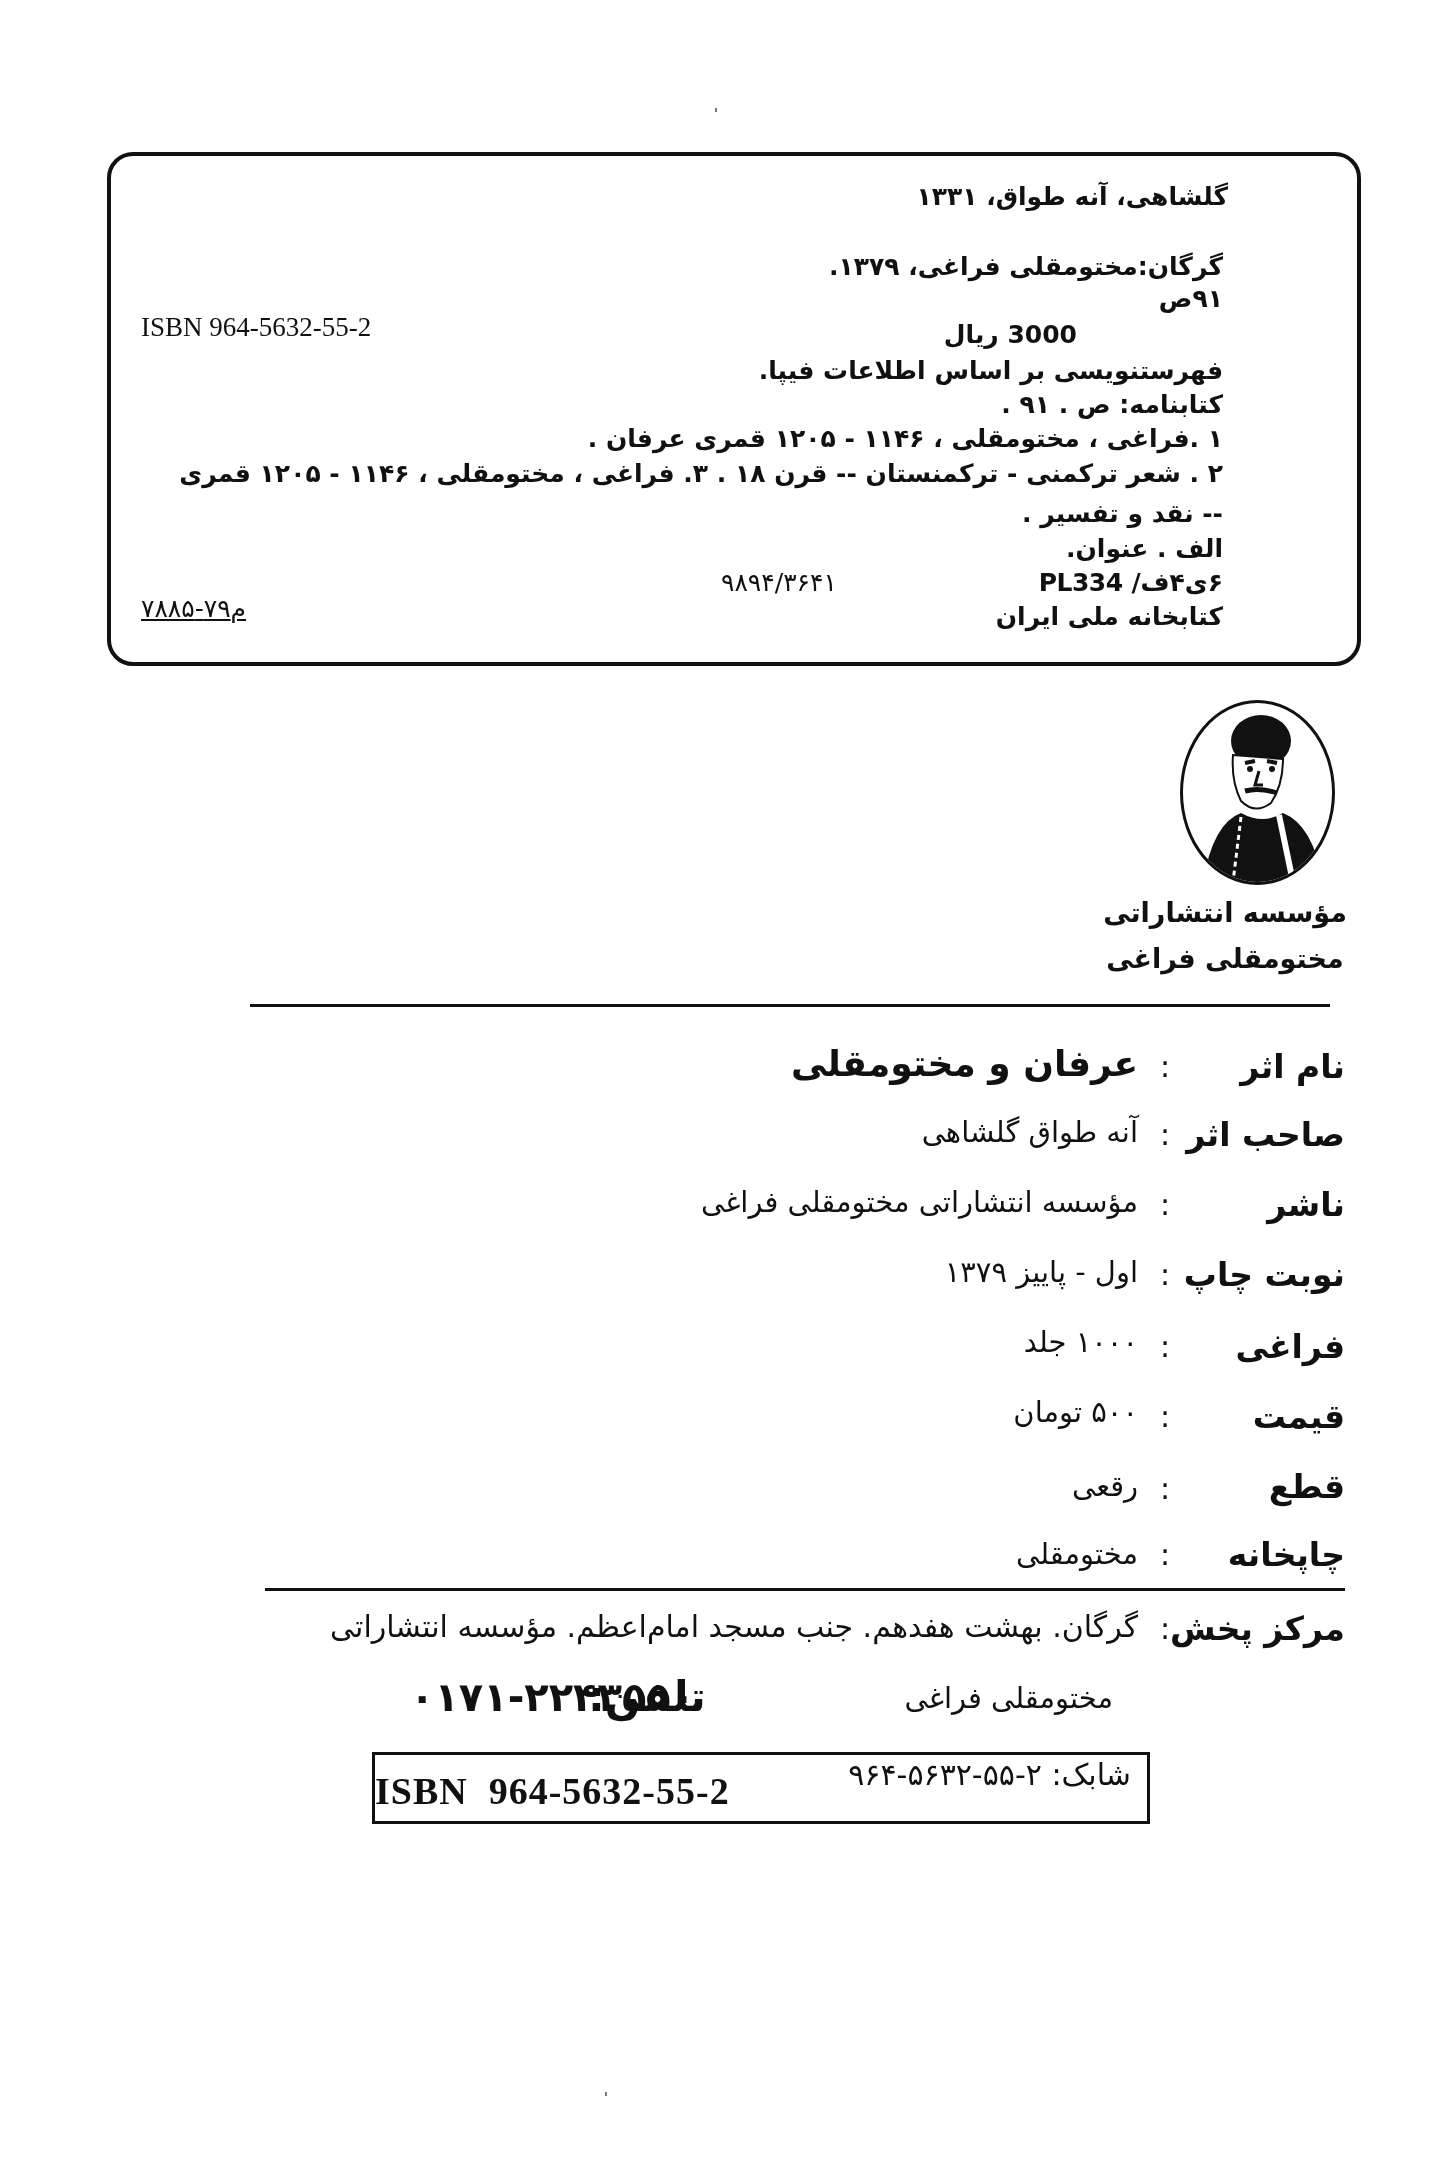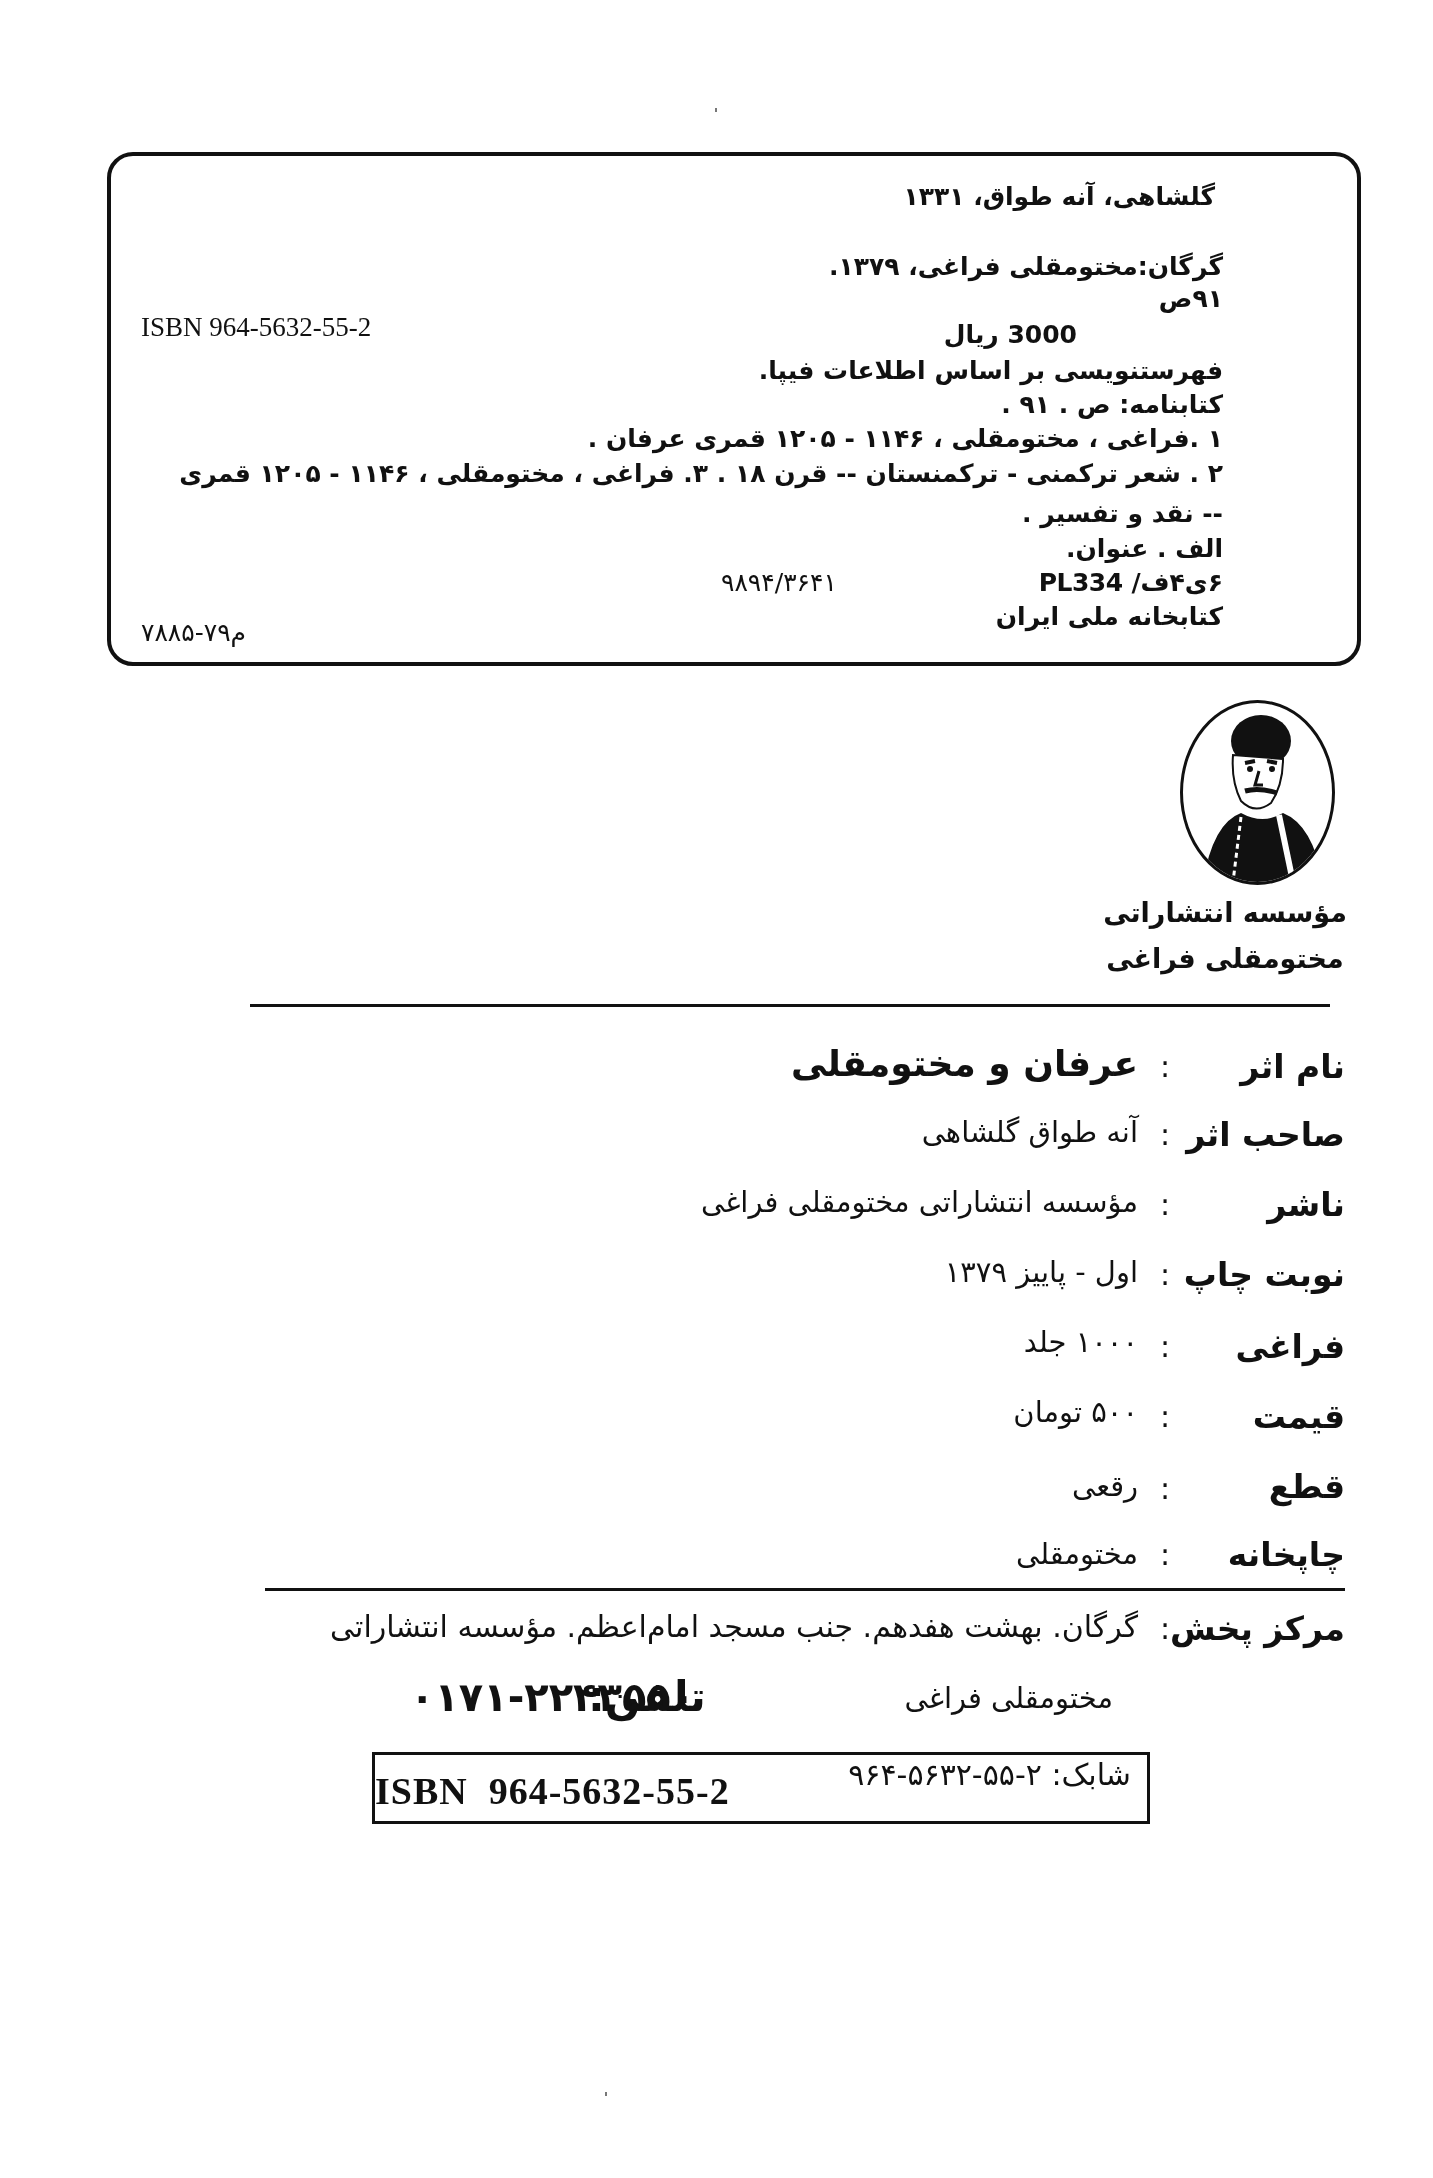--- a/index.html
+++ b/index.html
@@ -59,35 +59,35 @@
   }
   #isbn-persian {
     position: absolute; right: 16px; top: 2px; font-size: 30px; direction: rtl; white-space: nowrap;
   }
   .speck { position: absolute; width: 2px; height: 4px; background: #777; }
 </style>
 </head>
 <body>
 
 <div id="cip-box" class="abs">
-  <div class="cip-line" style="right:142px; top:28px;text-align:center;">گلشاهی، آنه طواق، ۱۳۳۱</div>
+  <div class="cip-line" style="right:129px; top:28px;text-align:center;">گلشاهی، آنه طواق، ۱۳۳۱</div>
   <div class="cip-line" style="right:134px; top:98px;">گرگان:مختومقلی فراغی، ۱۳۷۹.</div>
   <div class="cip-line" style="right:134px; top:130px;">۹۱ص</div>
   <div class="cip-ltr" style="left:30px; top:158px;">ISBN 964-5632-55-2</div>
   <div class="cip-line" style="right:280px; top:166px;">3000 ریال</div>
   <div class="cip-line" style="right:134px; top:202px;">فهرستنویسی بر اساس اطلاعات فیپا.</div>
   <div class="cip-line" style="right:134px; top:236px;">کتابنامه: ص . ۹۱ .</div>
   <div class="cip-line" style="right:134px; top:270px;text-align:center;">۱ .فراغی ، مختومقلی ، ۱۱۴۶ - ۱۲۰۵ قمری عرفان .</div>
   <div class="cip-line" style="right:134px; top:305px;">۲ . شعر ترکمنی - ترکمنستان -- قرن ۱۸ . ۳. فراغی ، مختومقلی ، ۱۱۴۶ - ۱۲۰۵ قمری</div>
   <div class="cip-line" style="right:134px; top:345px;">-- نقد و تفسیر .</div>
   <div class="cip-line" style="right:134px; top:380px;">الف . عنوان.</div>
   <div class="cip-line" style="right:134px; top:414px;">۶ی۴ف/ PL334</div>
   <div class="cip-line" style="left:610px; top:414px; font-weight:normal;">۹۸۹۴/۳۶۴۱</div>
   <div class="cip-line" style="right:134px; top:448px;">کتابخانه ملی ایران</div>
-  <div class="cip-line" style="left:30px; top:464px; font-weight:normal;">م۷۹-۷۸۸۵</div>
+  <div class="cip-line" style="left:30px; top:440px; font-weight:normal;text-decoration:underline;">م۷۹-۷۸۸۵</div>
 </div>
 
 <div id="portrait" class="abs">
   <svg width="149" height="179" viewBox="0 0 149 179">
     <ellipse cx="78" cy="38" rx="30" ry="26" fill="#111"></ellipse>
     <path d="M50 52 Q48 78 58 98 Q72 112 88 100 Q100 82 100 56 Z" fill="#fff" stroke="#111" stroke-width="2"></path>
     <path d="M62 60 L72 58 M84 58 L94 60" stroke="#111" stroke-width="4"></path>
     <circle cx="67" cy="66" r="3" fill="#111"></circle>
     <circle cx="89" cy="66" r="3" fill="#111"></circle>
     <path d="M76 68 L72 82 L80 82" stroke="#111" stroke-width="3" fill="none"></path>

